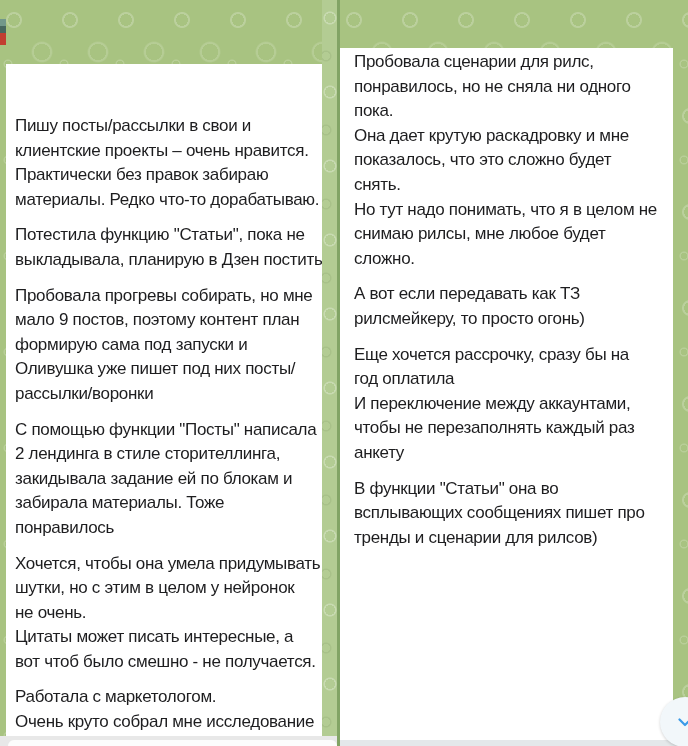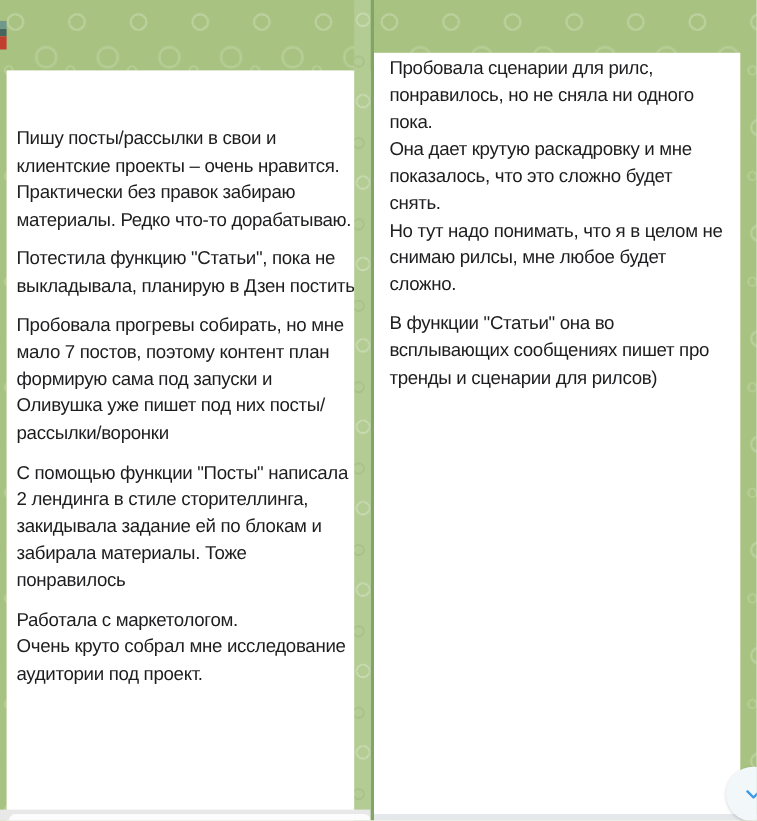--- a/index.html
+++ b/index.html
@@ -61,29 +61,34 @@
 
   <section class="panel left">
     <div class="bubble left-b">
       <p>Пишу посты/рассылки в свои и
 клиентские проекты – очень нравится.
 Практически без правок забираю
 материалы. Редко что-то дорабатываю.</p>
       <p>Потестила функцию "Статьи", пока не
 выкладывала, планирую в Дзен постить</p>
       <p>Пробовала прогревы собирать, но мне
-мало 7 постов, поэтому контент план
+мало 9 постов, поэтому контент план
 формирую сама под запуски и
 Оливушка уже пишет под них посты/
 рассылки/воронки</p>
       <p>С помощью функции "Посты" написала
 2 лендинга в стиле сторителлинга,
 закидывала задание ей по блокам и
 забирала материалы. Тоже
 понравилось</p>
+      <p>Хочется, чтобы она умела придумывать
+шутки, но с этим в целом у нейронок
+не очень.
+Цитаты может писать интересные, а
+вот чтоб было смешно - не получается.</p>
       <p>Работала с маркетологом.
 Очень круто собрал мне исследование
 аудитории под проект.</p>
 
     </div>
     <div class="mid-strip"></div>
     <div class="teal-marker"></div>
     <div class="red-marker"></div>
     <div class="input-bar">
       <div class="input-field"></div>
@@ -96,20 +101,27 @@
     <div class="bubble right-b">
       <p>Пробовала сценарии для рилс,
 понравилось, но не сняла ни одного
 пока.
 Она дает крутую раскадровку и мне
 показалось, что это сложно будет
 снять.
 Но тут надо понимать, что я в целом не
 снимаю рилсы, мне любое будет
 сложно.</p>
+      <p>А вот если передавать как ТЗ
+рилсмейкеру, то просто огонь)</p>
+      <p>Еще хочется рассрочку, сразу бы на
+год оплатила
+И переключение между аккаунтами,
+чтобы не перезаполнять каждый раз
+анкету</p>
       <p>В функции "Статьи" она во
 всплывающих сообщениях пишет про
 тренды и сценарии для рилсов)</p>
     </div>
     <div class="bottom-strip"></div>
     <div class="scroll-btn">
       <svg width="18" height="18" viewBox="0 0 18 18">
         <path d="M3.5 6.5 L9 12 L14.5 6.5" fill="none" stroke="#3a9ae8" stroke-width="2.2" stroke-linecap="round" stroke-linejoin="round"></path>
       </svg>
     </div>

